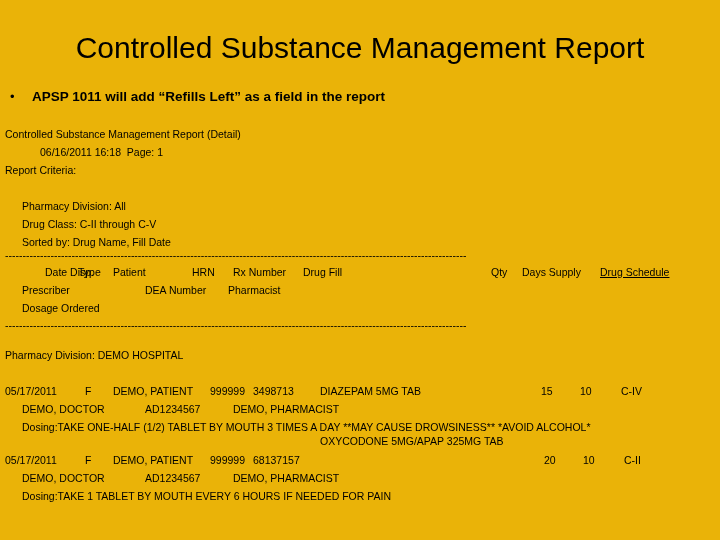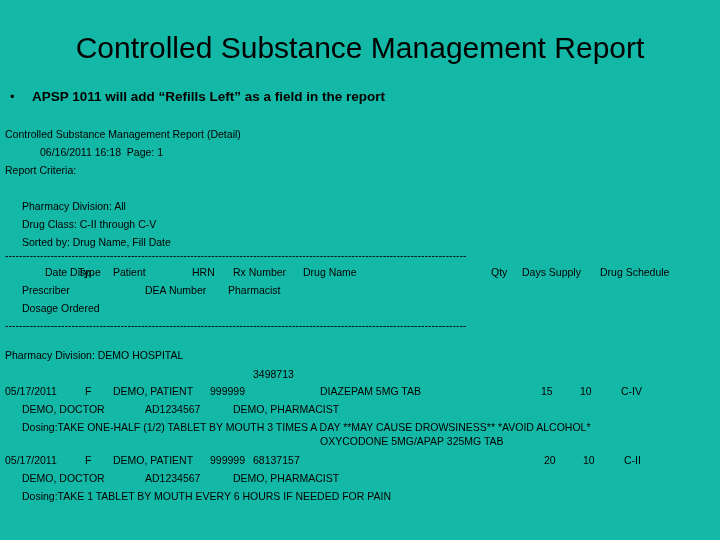--- a/index.html
+++ b/index.html
@@ -5,21 +5,21 @@
 <style>
   html, body {
     margin: 0;
     padding: 0;
     background: #ffffff;
   }
   #slide {
     position: relative;
     width: 720px;
     height: 540px;
-    background: #14b8a6;
+    background: #eab308;
     overflow: hidden;
     font-family: "Liberation Sans", sans-serif;
     color: #000000;
   }
 
   
   .slide-title {
     position: absolute;
     left: 0;
     top: 31px;
@@ -116,41 +116,41 @@
     <div class="rline" style="left:22px; top:92px;">Drug Class: C-II through C-V</div>
     <div class="rline" style="left:22px; top:110px;">Sorted by: Drug Name, Fill Date</div>
 
     <div class="rule" style="top:124px;">------------------------------------------------------------------------------------------------------------------------------------</div>
 
     <div class="cell" style="left:5px;   top:140px;padding-left:40px;">Date Disp.</div>
     <div class="cell" style="left:78px;  top:140px;">Type</div>
     <div class="cell" style="left:113px; top:140px;">Patient</div>
     <div class="cell" style="left:192px; top:140px;">HRN</div>
     <div class="cell" style="left:233px; top:140px;">Rx Number</div>
-    <div class="cell" style="left:303px; top:140px;">Drug Name</div>
+    <div class="cell" style="left:303px; top:140px;">Drug Fill</div>
     <div class="cell" style="left:491px; top:140px;">Qty</div>
     <div class="cell" style="left:522px; top:140px;">Days Supply</div>
-    <div class="cell" style="left:600px; top:140px;">Drug Schedule</div>
+    <div class="cell" style="left:600px; top:140px;text-decoration:underline;">Drug Schedule</div>
 
     <div class="cell" style="left:22px;  top:158px;">Prescriber</div>
     <div class="cell" style="left:145px; top:158px;">DEA Number</div>
     <div class="cell" style="left:228px; top:158px;">Pharmacist</div>
 
     <div class="cell" style="left:22px;  top:176px;">Dosage Ordered</div>
 
     <div class="rule" style="top:194px;">------------------------------------------------------------------------------------------------------------------------------------</div>
 
     <div class="rline" style="left:5px; top:223px;">Pharmacy Division: DEMO HOSPITAL</div>
 
     <div>
       <div class="cell" style="left:5px;   top:259px;">05/17/2011</div>
       <div class="cell" style="left:85px;  top:259px;">F</div>
       <div class="cell" style="left:113px; top:259px;">DEMO, PATIENT</div>
       <div class="cell" style="left:210px; top:259px;">999999</div>
-      <div class="cell" style="left:253px; top:242px;">3498713</div>
+      <div class="cell" style="left:253px; top:259px;">3498713</div>
       <div class="cell" style="left:320px; top:259px;">DIAZEPAM 5MG TAB</div>
       <div class="cell" style="left:541px; top:259px;">15</div>
       <div class="cell" style="left:580px; top:259px;">10</div>
       <div class="cell" style="left:621px; top:259px;">C-IV</div>
 
       <div class="cell" style="left:22px;  top:277px;">DEMO, DOCTOR</div>
       <div class="cell" style="left:145px; top:277px;">AD1234567</div>
       <div class="cell" style="left:233px; top:277px;">DEMO, PHARMACIST</div>
 
       <div class="cell" style="left:22px;  top:295px;">Dosing:TAKE ONE-HALF (1/2) TABLET BY MOUTH 3 TIMES A DAY **MAY CAUSE DROWSINESS** *AVOID ALCOHOL*</div>

